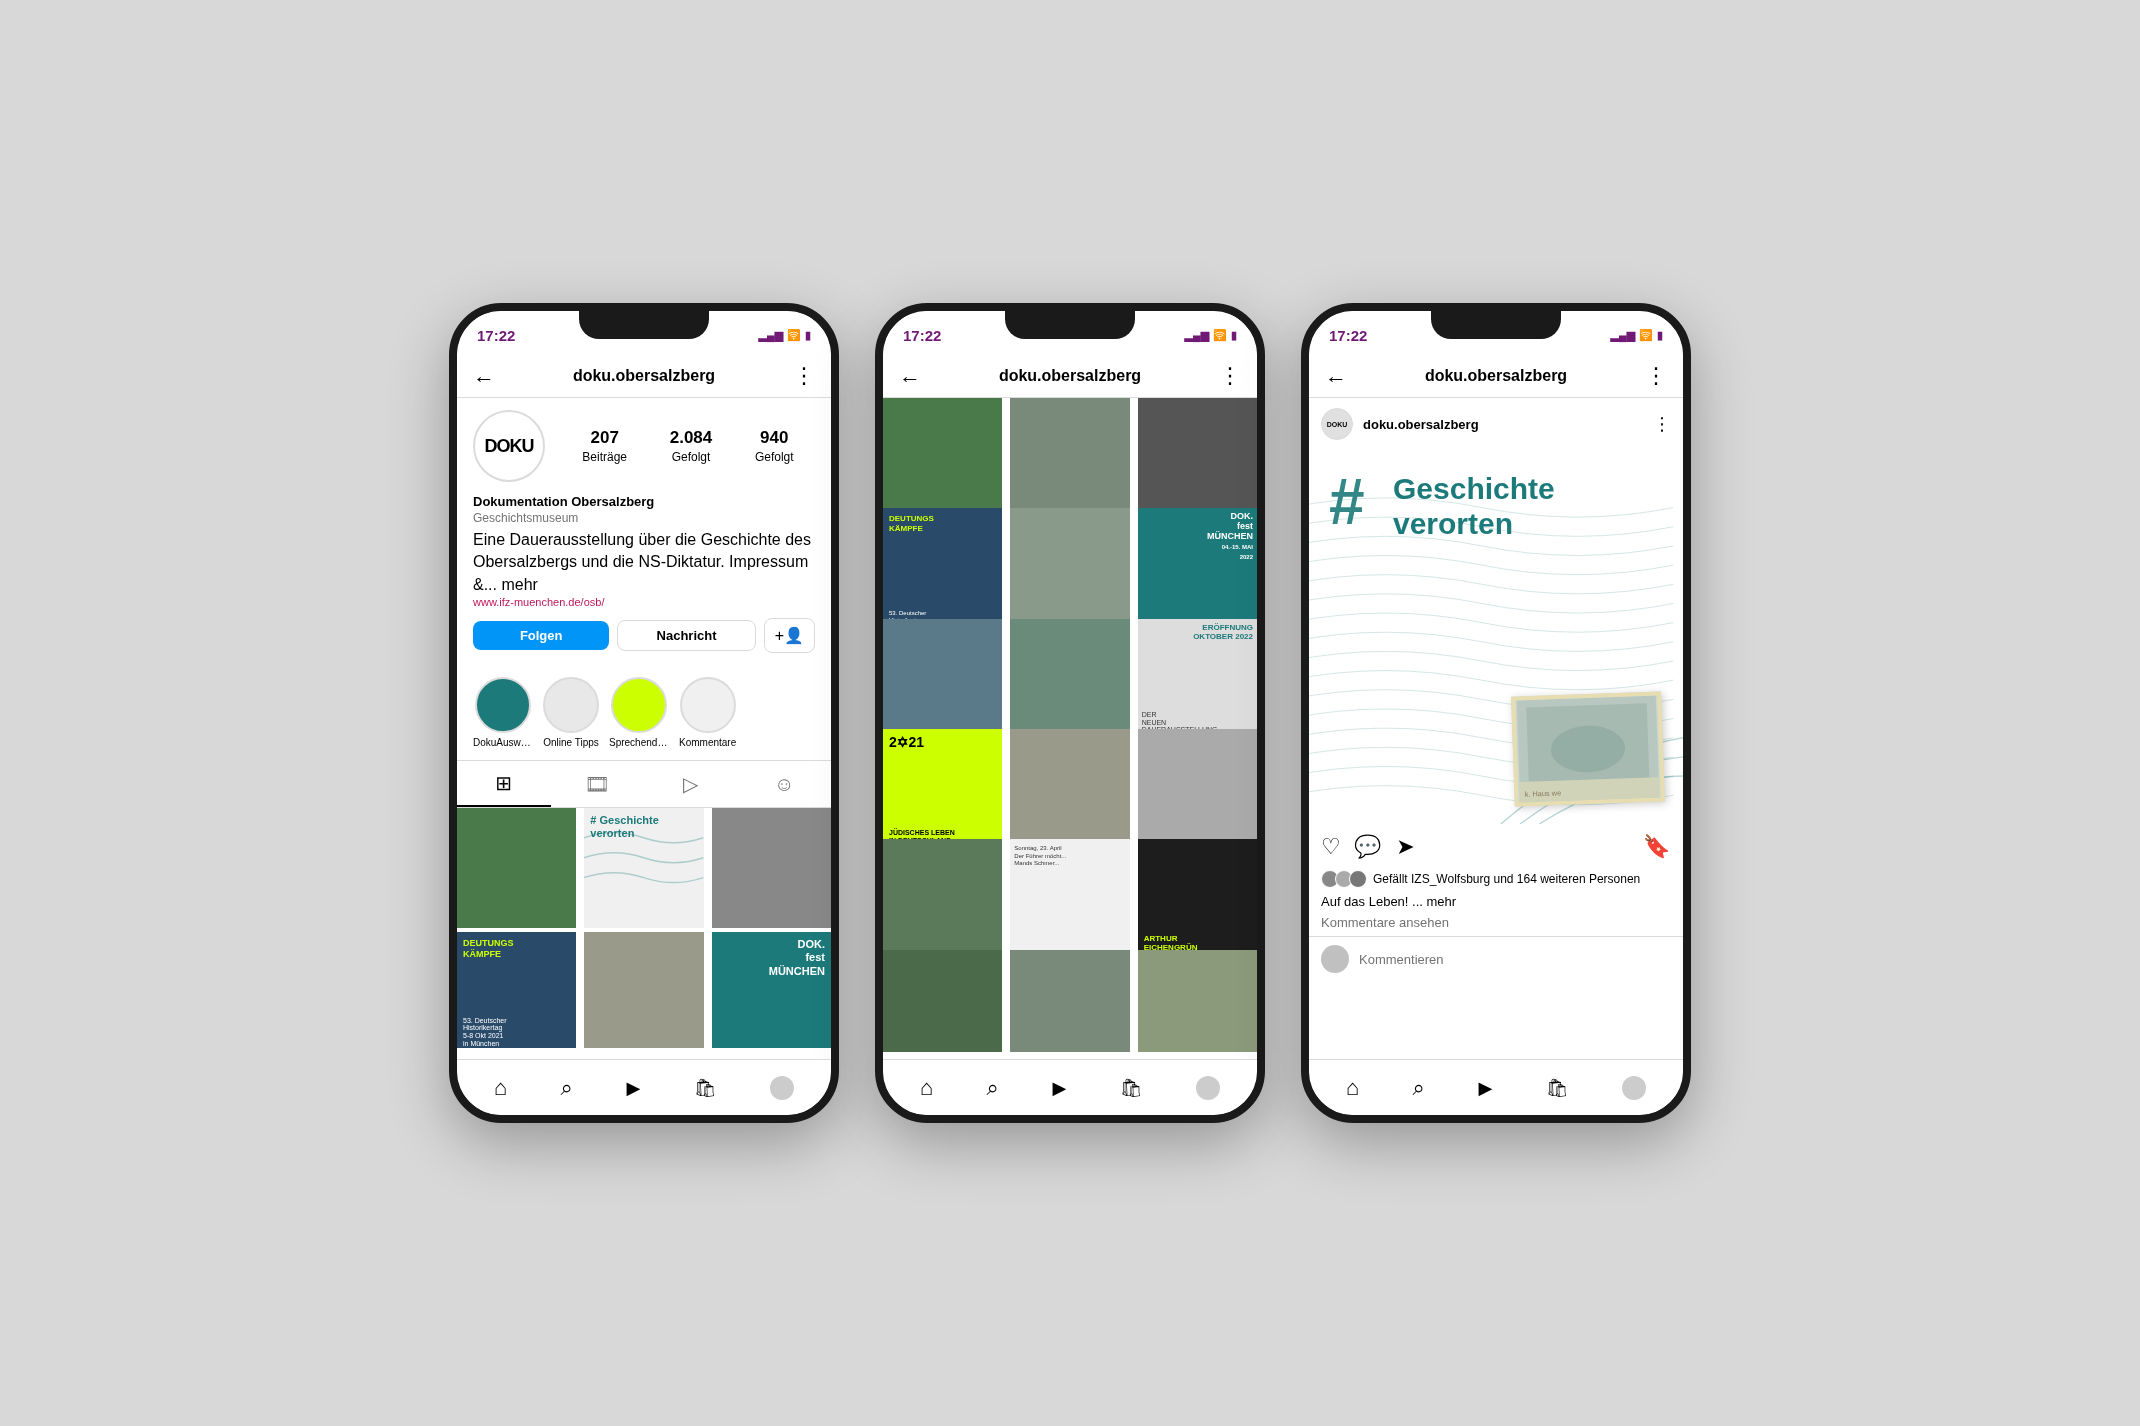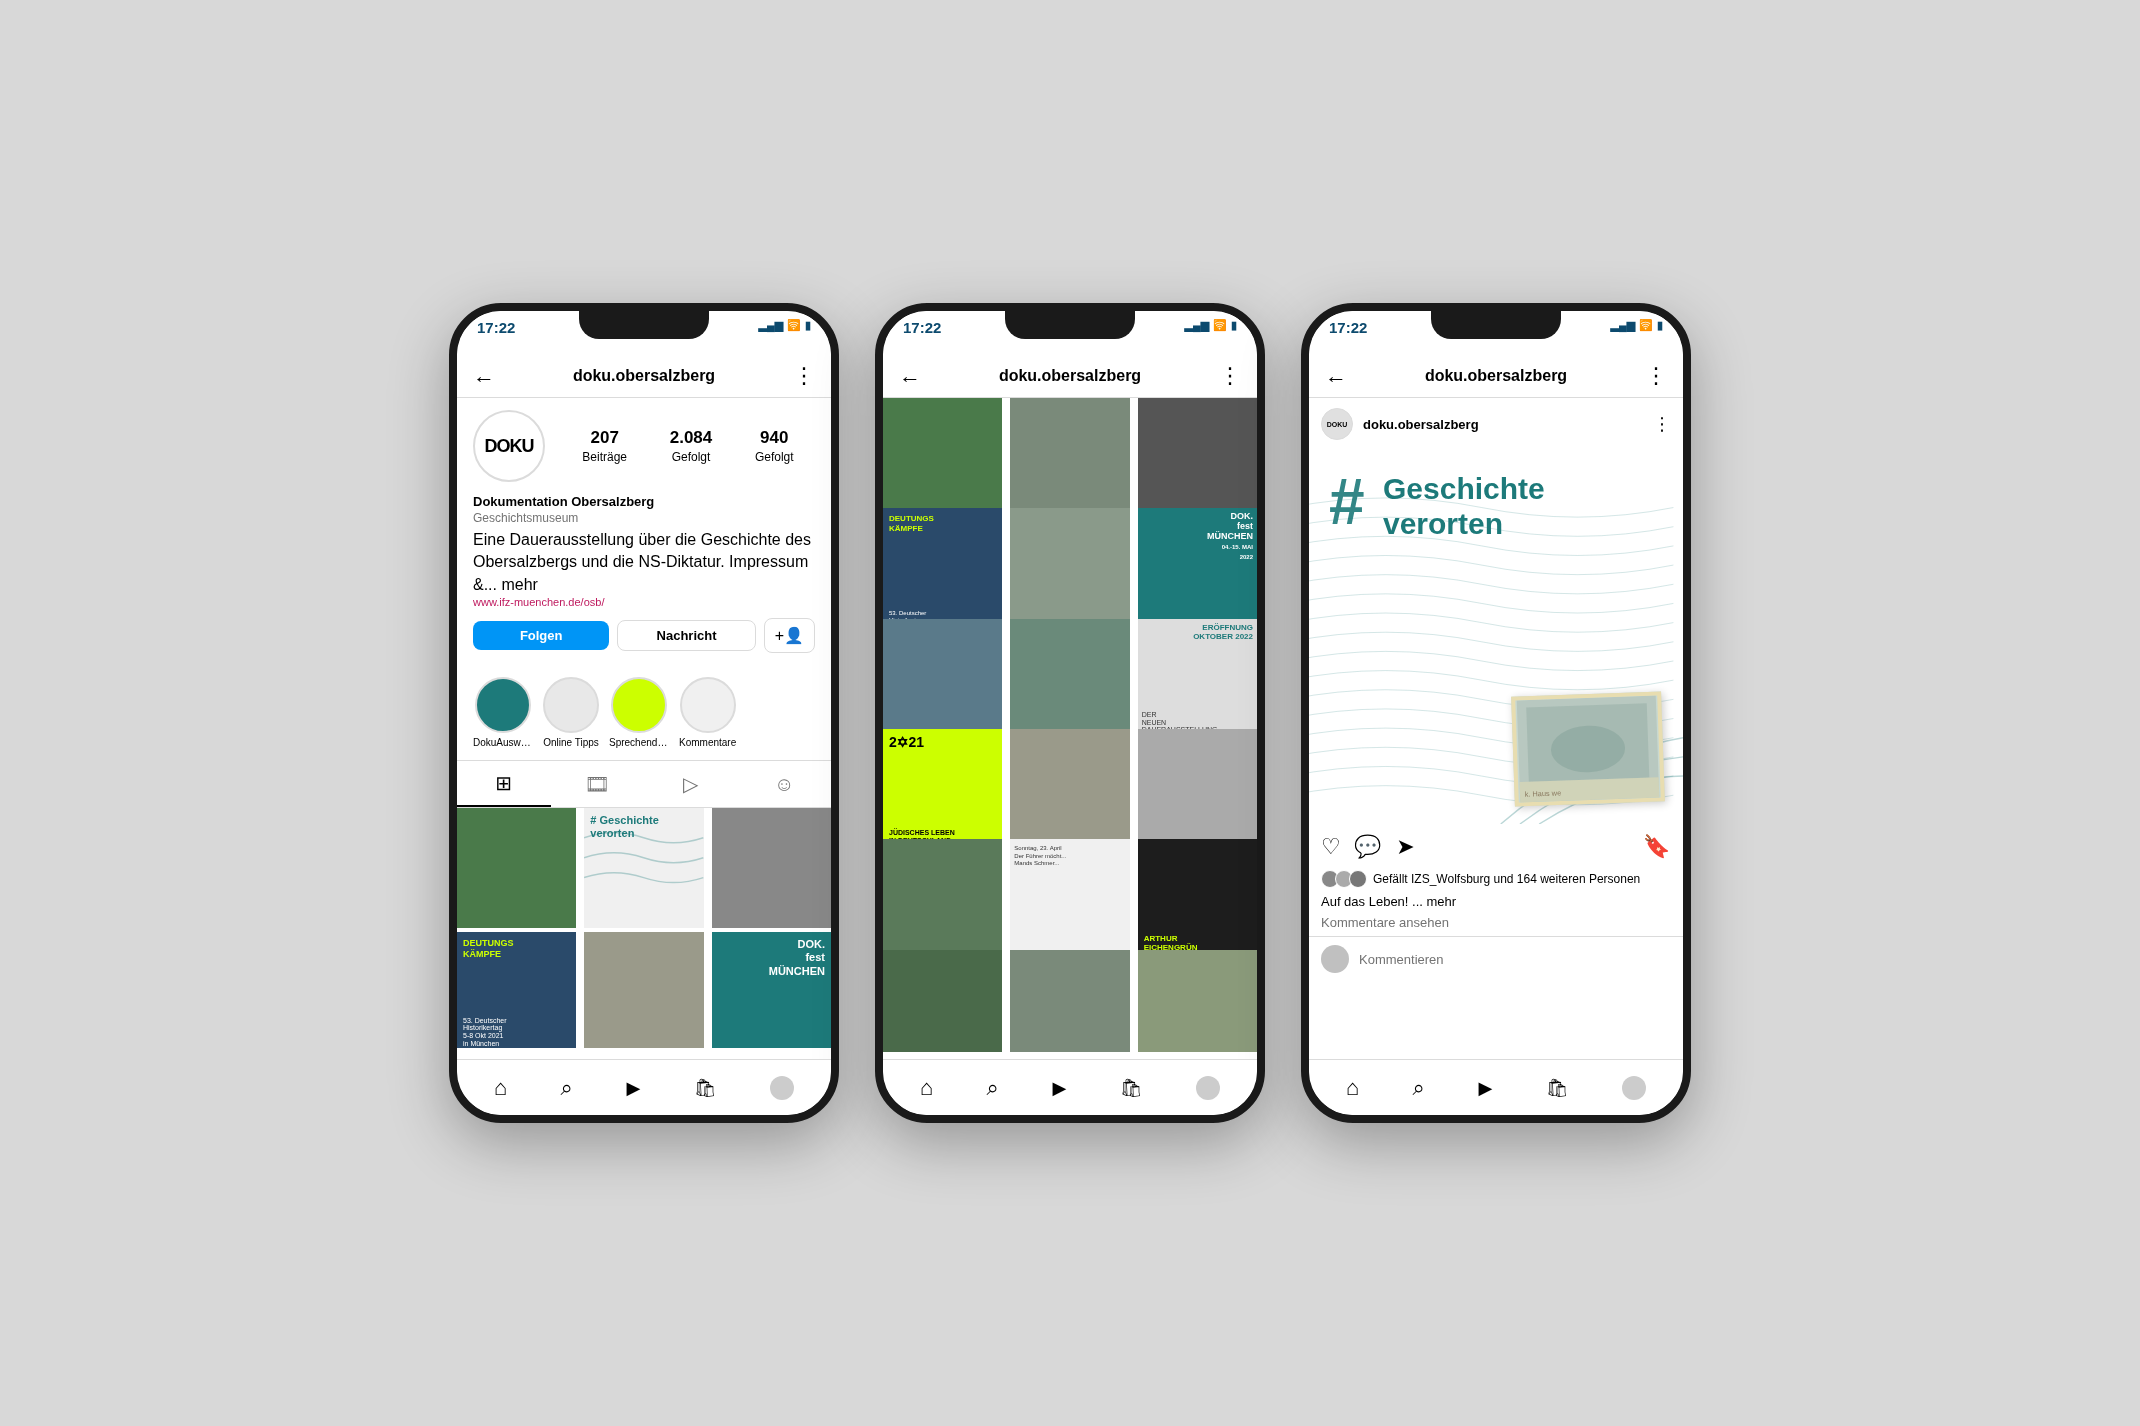--- a/index.html
+++ b/index.html
@@ -45,25 +45,25 @@
       width: 130px;
       height: 28px;
       background: #1a1a1a;
       border-radius: 0 0 20px 20px;
       z-index: 100;
     }
     
     .status-bar {
       display: flex;
       justify-content: space-between;
-      align-items: flex-start;
+      align-items: center;
       padding: 8px 20px 4px;
       font-size: 13px;
       font-weight: 600;
-      color: #0c4a6e;
+      color: #701a75;
       background: #fff;
       height: 44px;
     }
     .status-time { font-size: 15px; font-weight: 700; }
     .status-icons { display: flex; gap: 4px; align-items: center; font-size: 11px; }
     
     .nav-bar {
       display: flex;
       align-items: center;
       justify-content: space-between;
@@ -580,21 +580,21 @@
             <path d="M-20,340 Q80,320 180,340 Q280,360 380,340" stroke="#1d7a7a" stroke-width="1" fill="none" opacity="0.2"></path>
             <path d="M-20,360 Q80,340 180,360 Q280,380 380,360" stroke="#1d7a7a" stroke-width="1" fill="none" opacity="0.2"></path>
 
             <path d="M200,390 Q280,320 390,300" stroke="#1d7a7a" stroke-width="1.5" fill="none" opacity="0.3"></path>
             <path d="M220,390 Q300,330 390,320" stroke="#1d7a7a" stroke-width="1.5" fill="none" opacity="0.3"></path>
             <path d="M240,390 Q320,340 390,340" stroke="#1d7a7a" stroke-width="1.5" fill="none" opacity="0.3"></path>
           </svg>
 
           <div style="position:absolute;top:20px;left:20px;font-size:64px;font-weight:900;color:#1d7a7a;line-height:1;opacity:0.9;">#</div>
 
-          <div style="position:absolute;top:22px;left:74px;font-size:30px;font-weight:900;color:#1d7a7a;line-height:1.15;">Geschichte<br>verorten</div>
+          <div style="position:absolute;top:22px;left:84px;font-size:30px;font-weight:900;color:#1d7a7a;line-height:1.15;">Geschichte<br>verorten</div>
 
           <div style="position:absolute;bottom:20px;right:20px;width:150px;height:110px;background:#c8d8d0;border:4px solid #e8ddb0;transform:rotate(-2deg);box-shadow:2px 2px 8px rgba(0,0,0,0.2);">
             <svg width="100%" height="100%" viewBox="0 0 150 110">
               <rect width="150" height="110" fill="#b8c8c0"></rect>
               <rect x="10" y="8" width="130" height="80" fill="#9ab0a8" opacity="0.6"></rect>
               <ellipse cx="75" cy="55" rx="40" ry="25" fill="#7a9a90" opacity="0.4"></ellipse>
               <rect x="0" y="88" width="150" height="22" fill="#e8ddb0" opacity="0.5"></rect>
               <text x="5" y="104" font-size="8" fill="#8a7a60">k. Haus we</text>
             </svg>
           </div>

